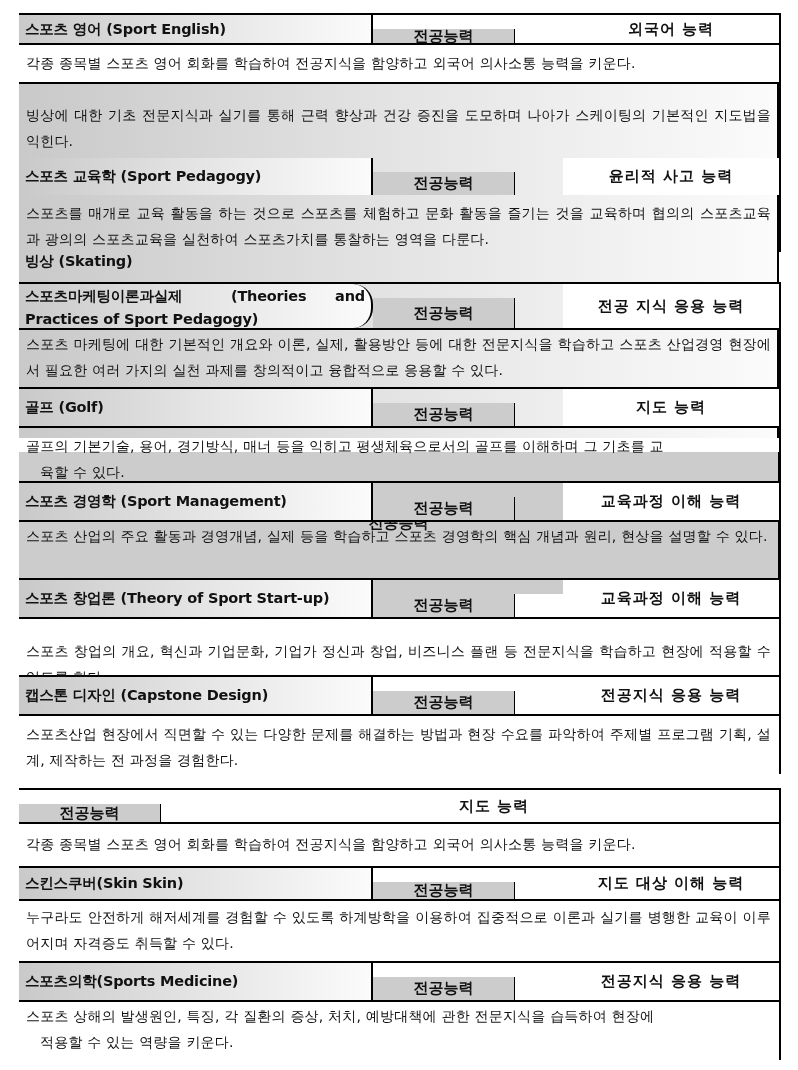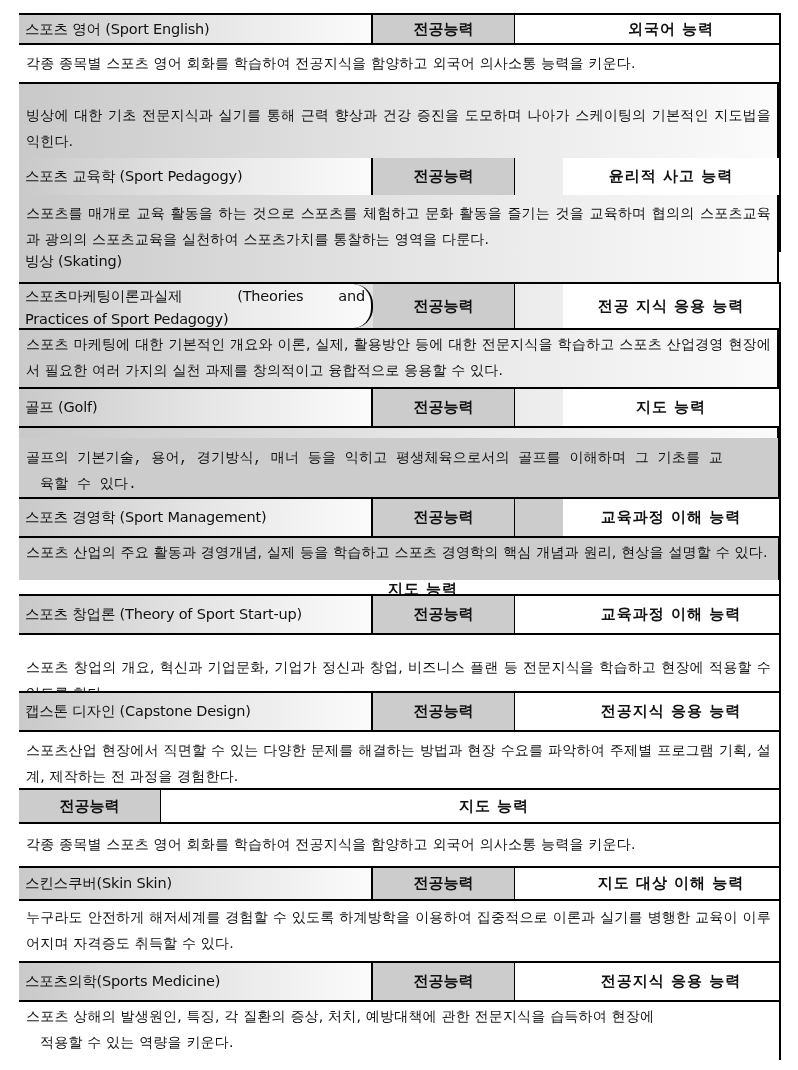--- a/index.html
+++ b/index.html
@@ -14,33 +14,34 @@
     box-sizing: border-box;
   }
   .hdr {
     display: flex; box-sizing: border-box;
     border-bottom: 2px solid #000;
     border-top: 2px solid #000;
   }
   .hdr .name {
     flex: 0 0 354px; box-sizing: border-box;
     background: linear-gradient(to right, #c9c9c9 0%, #e4e4e4 50%, #fbfbfb 100%);
-    font-weight: normal; font-size: 14.5px;
+    font-weight: bold; font-size: 14.5px;
     padding: 0 6px; display: flex; align-items: center;
     letter-spacing: -0.2px;
     border-right: 2px solid #000;
   }
   .hdr .name.two { line-height: 23px; text-align: justify; display: block; padding-top: 1px; border-radius: 20px; }
   .hdr .name.two .l1 { display: flex; justify-content: space-between; }
   .hdr .cat {
     flex: 0 0 142px; box-sizing: border-box;
     background: #cccccc;
     font-weight: bold; font-size: 15px;
     display: flex; align-items: center; justify-content: center;
     border-right: 1px solid #000;
+    margin-top: 14px;
   }
   .hdr .comp {
     flex: 1 1 auto; background: #ffffff;
     font-weight: bold; font-size: 15px;
     display: flex; align-items: center; justify-content: center;
     letter-spacing: 1px;
     margin-left: 48px;
   }
   .desc {
     font-size: 14px; line-height: 26px;
@@ -90,21 +91,21 @@
     <div class="cat">전공능력</div>
     <div class="comp">전공 지식 응용 능력</div>
   </div>
   <div class="desc" style="height:57px; padding-top:1px;">스포츠 마케팅에 대한 기본적인 개요와 이론, 실제, 활용방안 등에 대한 전문지식을 학습하고 스포츠 산업경영 현장에서 필요한 여러 가지의 실천 과제를 창의적이고 융합적으로 응용할 수 있다.</div>
 
   <div class="hdr" style="height:41px;">
     <div class="name">골프 (Golf)</div>
     <div class="cat">전공능력</div>
     <div class="comp">지도 능력</div>
   </div>
-  <div class="desc" style="height:69px; padding-top:17px;font-family:Liberation Mono, monospace;">
+  <div class="desc" style="height:53px; padding-top:5px;">
     <div>골프의 기본기술, 용어, 경기방식, 매너 등을 익히고 평생체육으로서의 골프를 이해하며 그 기초를 교</div>
     <div style="padding-left:14px;">육할 수 있다.</div>
   </div>
 
   <div class="hdr" style="height:41px;">
     <div class="name">스포츠 경영학 (Sport Management)</div>
     <div class="cat">전공능력</div>
     <div class="comp">교육과정 이해 능력</div>
   </div>
   <div class="desc" style="height:56px; padding-top:1px;">스포츠 산업의 주요 활동과 경영개념, 실제 등을 학습하고 스포츠 경영학의 핵심 개념과 원리, 현상을 설명할 수 있다.</div>

